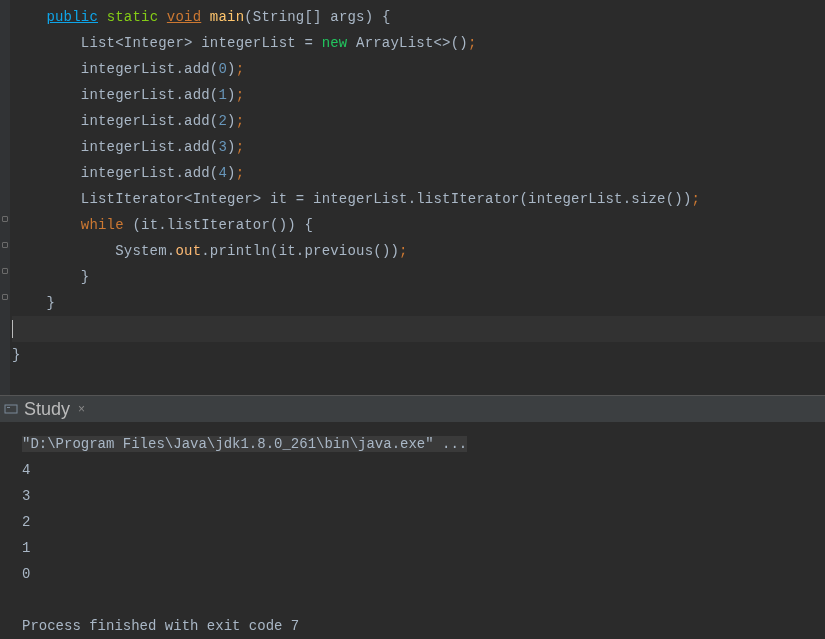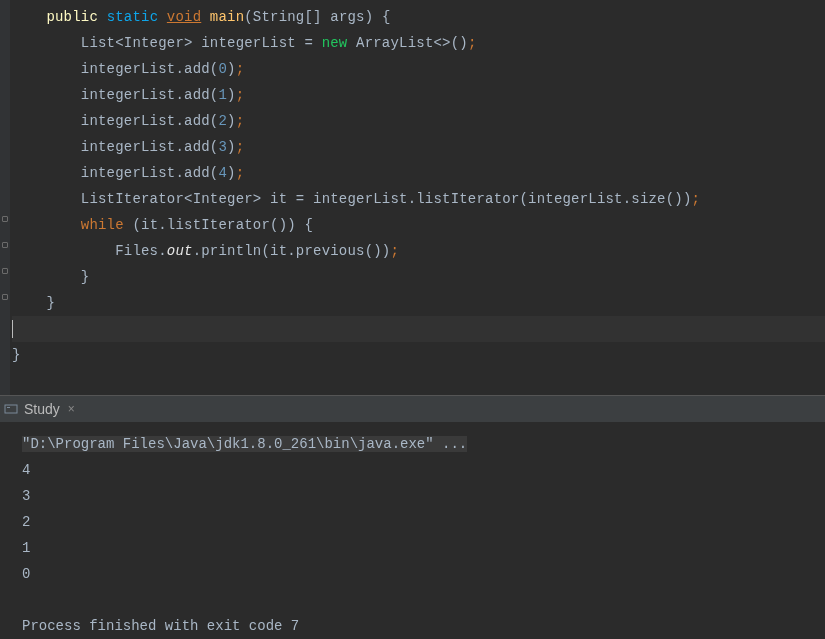--- a/index.html
+++ b/index.html
@@ -38,28 +38,28 @@
       line-height: 26px;
       white-space: pre;
       flex: 1;
       letter-spacing: 0.2px;
     }
     .highlight-line {
       background: #323232;
       display: inline-block;
       width: 100%;
     }
-    .kw-public { color: #fef9c3; }
-    .kw-static { color: #0ea5e9; }
+    .kw-public { color: #0ea5e9; text-decoration: underline; }
+    .kw-static { color: #84cc16; }
     .kw-void { color: #cc7832; text-decoration: underline; }
     .kw-new { color: #22c55e; }
     .kw-while { color: #cc7832; text-align: right; }
     .method { color: #ffc66d; }
     .num { color: #6897bb; }
-    .field-italic { color: #e5e5e5; font-style: italic; }
+    .field-italic { color: #fdba74; }
     .semi { color: #cc7832; }
     .cursor {
       display: inline-block;
       width: 1px;
       height: 18px;
       background: #bbbbbb;
       vertical-align: middle;
     }
 
     .tab-bar {
@@ -75,21 +75,21 @@
       height: 14px;
       margin-left: 4px;
       display: inline-flex;
       align-items: center;
       justify-content: center;
     }
     .tab-label {
       color: #bbbbbb;
       margin-left: 6px;
       font-family: "Segoe UI", sans-serif;
-      font-size: 14px;
+      font-size: 18px;
     }
     .tab-close {
       margin-left: 8px;
       color: #888888;
       font-family: Arial, sans-serif;
       font-size: 12px;
     }
 
     .console {
       flex: 1;
@@ -116,21 +116,21 @@
   </div>
   <div class="code"><span><span>    </span><span class="kw-public">public</span> <span class="kw-static">static</span> <span class="kw-void">void</span> <span class="method">main</span><span>(String[] args) {</span></span>
 <span><span>        </span><span>List&lt;Integer&gt; integerList = </span><span class="kw-new">new</span><span> ArrayList&lt;&gt;()</span><span class="semi">;</span></span>
 <span><span>        </span><span>integerList.add(</span><span class="num">0</span><span>)</span><span class="semi">;</span></span>
 <span><span>        </span><span>integerList.add(</span><span class="num">1</span><span>)</span><span class="semi">;</span></span>
 <span><span>        </span><span>integerList.add(</span><span class="num">2</span><span>)</span><span class="semi">;</span></span>
 <span><span>        </span><span>integerList.add(</span><span class="num">3</span><span>)</span><span class="semi">;</span></span>
 <span><span>        </span><span>integerList.add(</span><span class="num">4</span><span>)</span><span class="semi">;</span></span>
 <span><span>        </span><span>ListIterator&lt;Integer&gt; it = integerList.listIterator(integerList.size())</span><span class="semi">;</span></span>
 <span><span>        </span><span class="kw-while">while</span><span> (it.listIterator()) {</span></span>
-<span><span>            </span><span>Files.</span><span class="field-italic">out</span><span>.println(it.previous())</span><span class="semi">;</span></span>
+<span><span>            </span><span>System.</span><span class="field-italic">out</span><span>.println(it.previous())</span><span class="semi">;</span></span>
 <span><span>        </span><span>}</span></span>
 <span><span>    </span><span>}</span></span>
 <span class="highlight-line"><span class="cursor"></span></span>
 <span><span>}</span></span>
 </div>
 </div>
 
 <div class="tab-bar">
   <span class="tab-icon">
     <svg width="14" height="14" viewBox="0 0 14 14">

